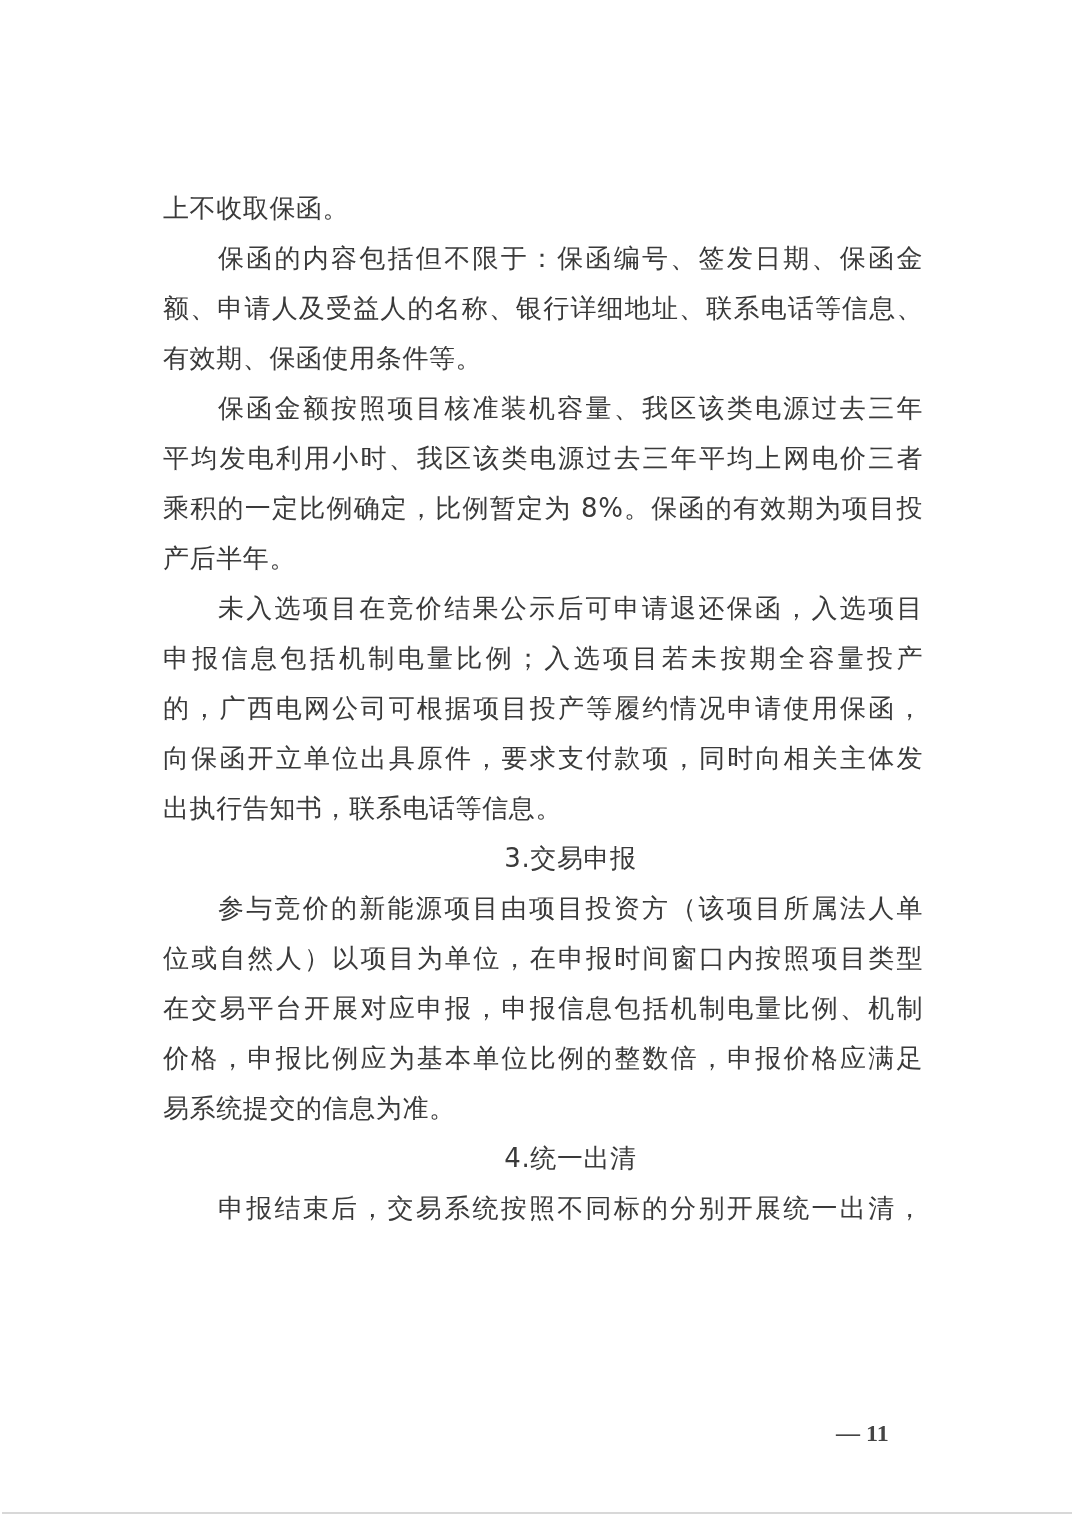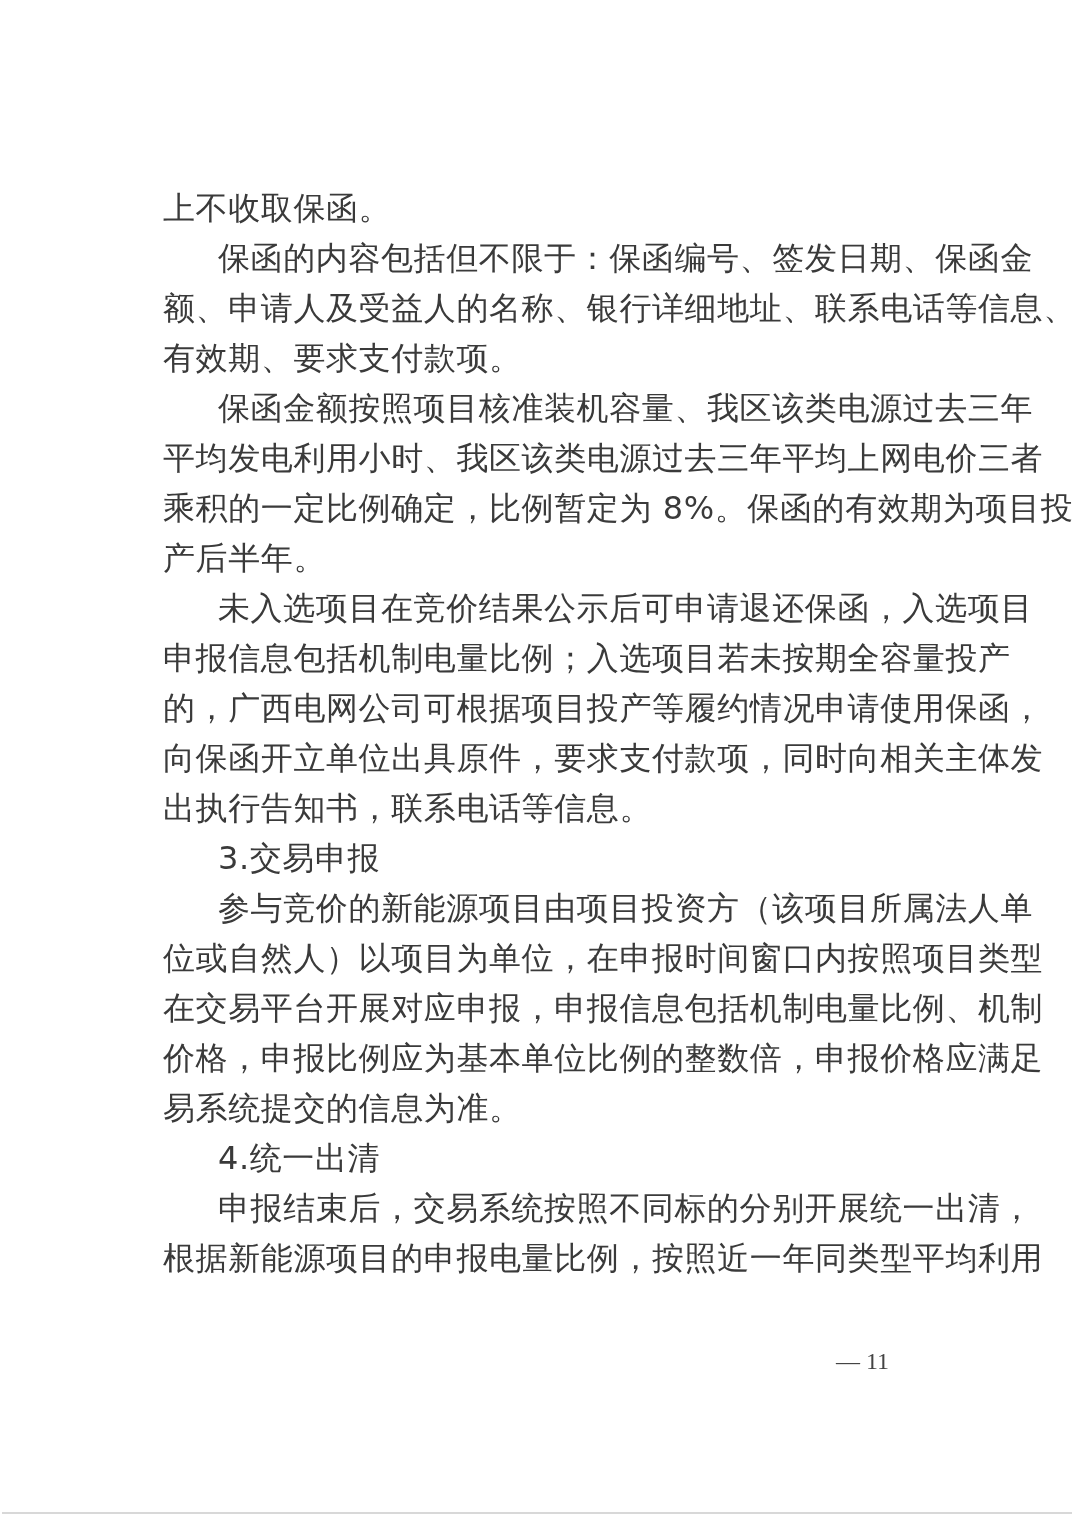--- a/index.html
+++ b/index.html
@@ -14,71 +14,70 @@
     }
     .page {
       position: absolute;
       left: 163px;
       top: 183px;
       width: 760px;
     }
     .line {
       height: 50px;
       line-height: 50px;
-      font-size: 32px;
+      font-size: 26px;
       white-space: nowrap;
       letter-spacing: 0.6px;
       overflow: visible;
     }
     .justify {
       text-align: justify;
       text-align-last: justify;
     }
     .indent { padding-left: 55px; }
-    .heading { padding-left: 55px; }
+    .heading { padding-left: 55px; text-align: center; }
     .page-number {
       position: absolute;
       left: 836px;
-      top: 1348px;
+      top: 1420px;
       font-size: 24px;
-      font-weight: normal;
+      font-weight: bold;
       color: #444;
       font-family: "Liberation Serif", serif;
     }
     .bottom-rule {
       position: absolute;
       left: 2px;
       right: 8px;
       top: 1512px;
       height: 2px;
       background: #d8d8d8;
     }
   </style>
 </head>
 <body>
 
 <div class="page">
   <div class="line">上不收取保函。</div>
   <div class="line indent justify">保函的内容包括但不限于：保函编号、签发日期、保函金</div>
   <div class="line justify">额、申请人及受益人的名称、银行详细地址、联系电话等信息、</div>
-  <div class="line">有效期、要求支付款项。</div>
+  <div class="line">有效期、保函使用条件等。</div>
   <div class="line indent justify">保函金额按照项目核准装机容量、我区该类电源过去三年</div>
   <div class="line justify">平均发电利用小时、我区该类电源过去三年平均上网电价三者</div>
   <div class="line justify">乘积的一定比例确定，比例暂定为 8%。保函的有效期为项目投</div>
   <div class="line">产后半年。</div>
   <div class="line indent justify">未入选项目在竞价结果公示后可申请退还保函，入选项目</div>
   <div class="line justify">申报信息包括机制电量比例；入选项目若未按期全容量投产</div>
   <div class="line justify">的，广西电网公司可根据项目投产等履约情况申请使用保函，</div>
   <div class="line justify">向保函开立单位出具原件，要求支付款项，同时向相关主体发</div>
   <div class="line">出执行告知书，联系电话等信息。</div>
   <div class="line heading">3.交易申报</div>
   <div class="line indent justify">参与竞价的新能源项目由项目投资方（该项目所属法人单</div>
   <div class="line justify">位或自然人）以项目为单位，在申报时间窗口内按照项目类型</div>
   <div class="line justify">在交易平台开展对应申报，申报信息包括机制电量比例、机制</div>
   <div class="line justify">价格，申报比例应为基本单位比例的整数倍，申报价格应满足</div>
   <div class="line">易系统提交的信息为准。</div>
   <div class="line heading">4.统一出清</div>
   <div class="line indent justify">申报结束后，交易系统按照不同标的分别开展统一出清，</div>
-  <div class="line justify">根据新能源项目的申报电量比例，按照近一年同类型平均利用</div>
 </div>
 
 <div class="page-number">— 11</div>
 <div class="bottom-rule"></div>
 
 </body></html>

